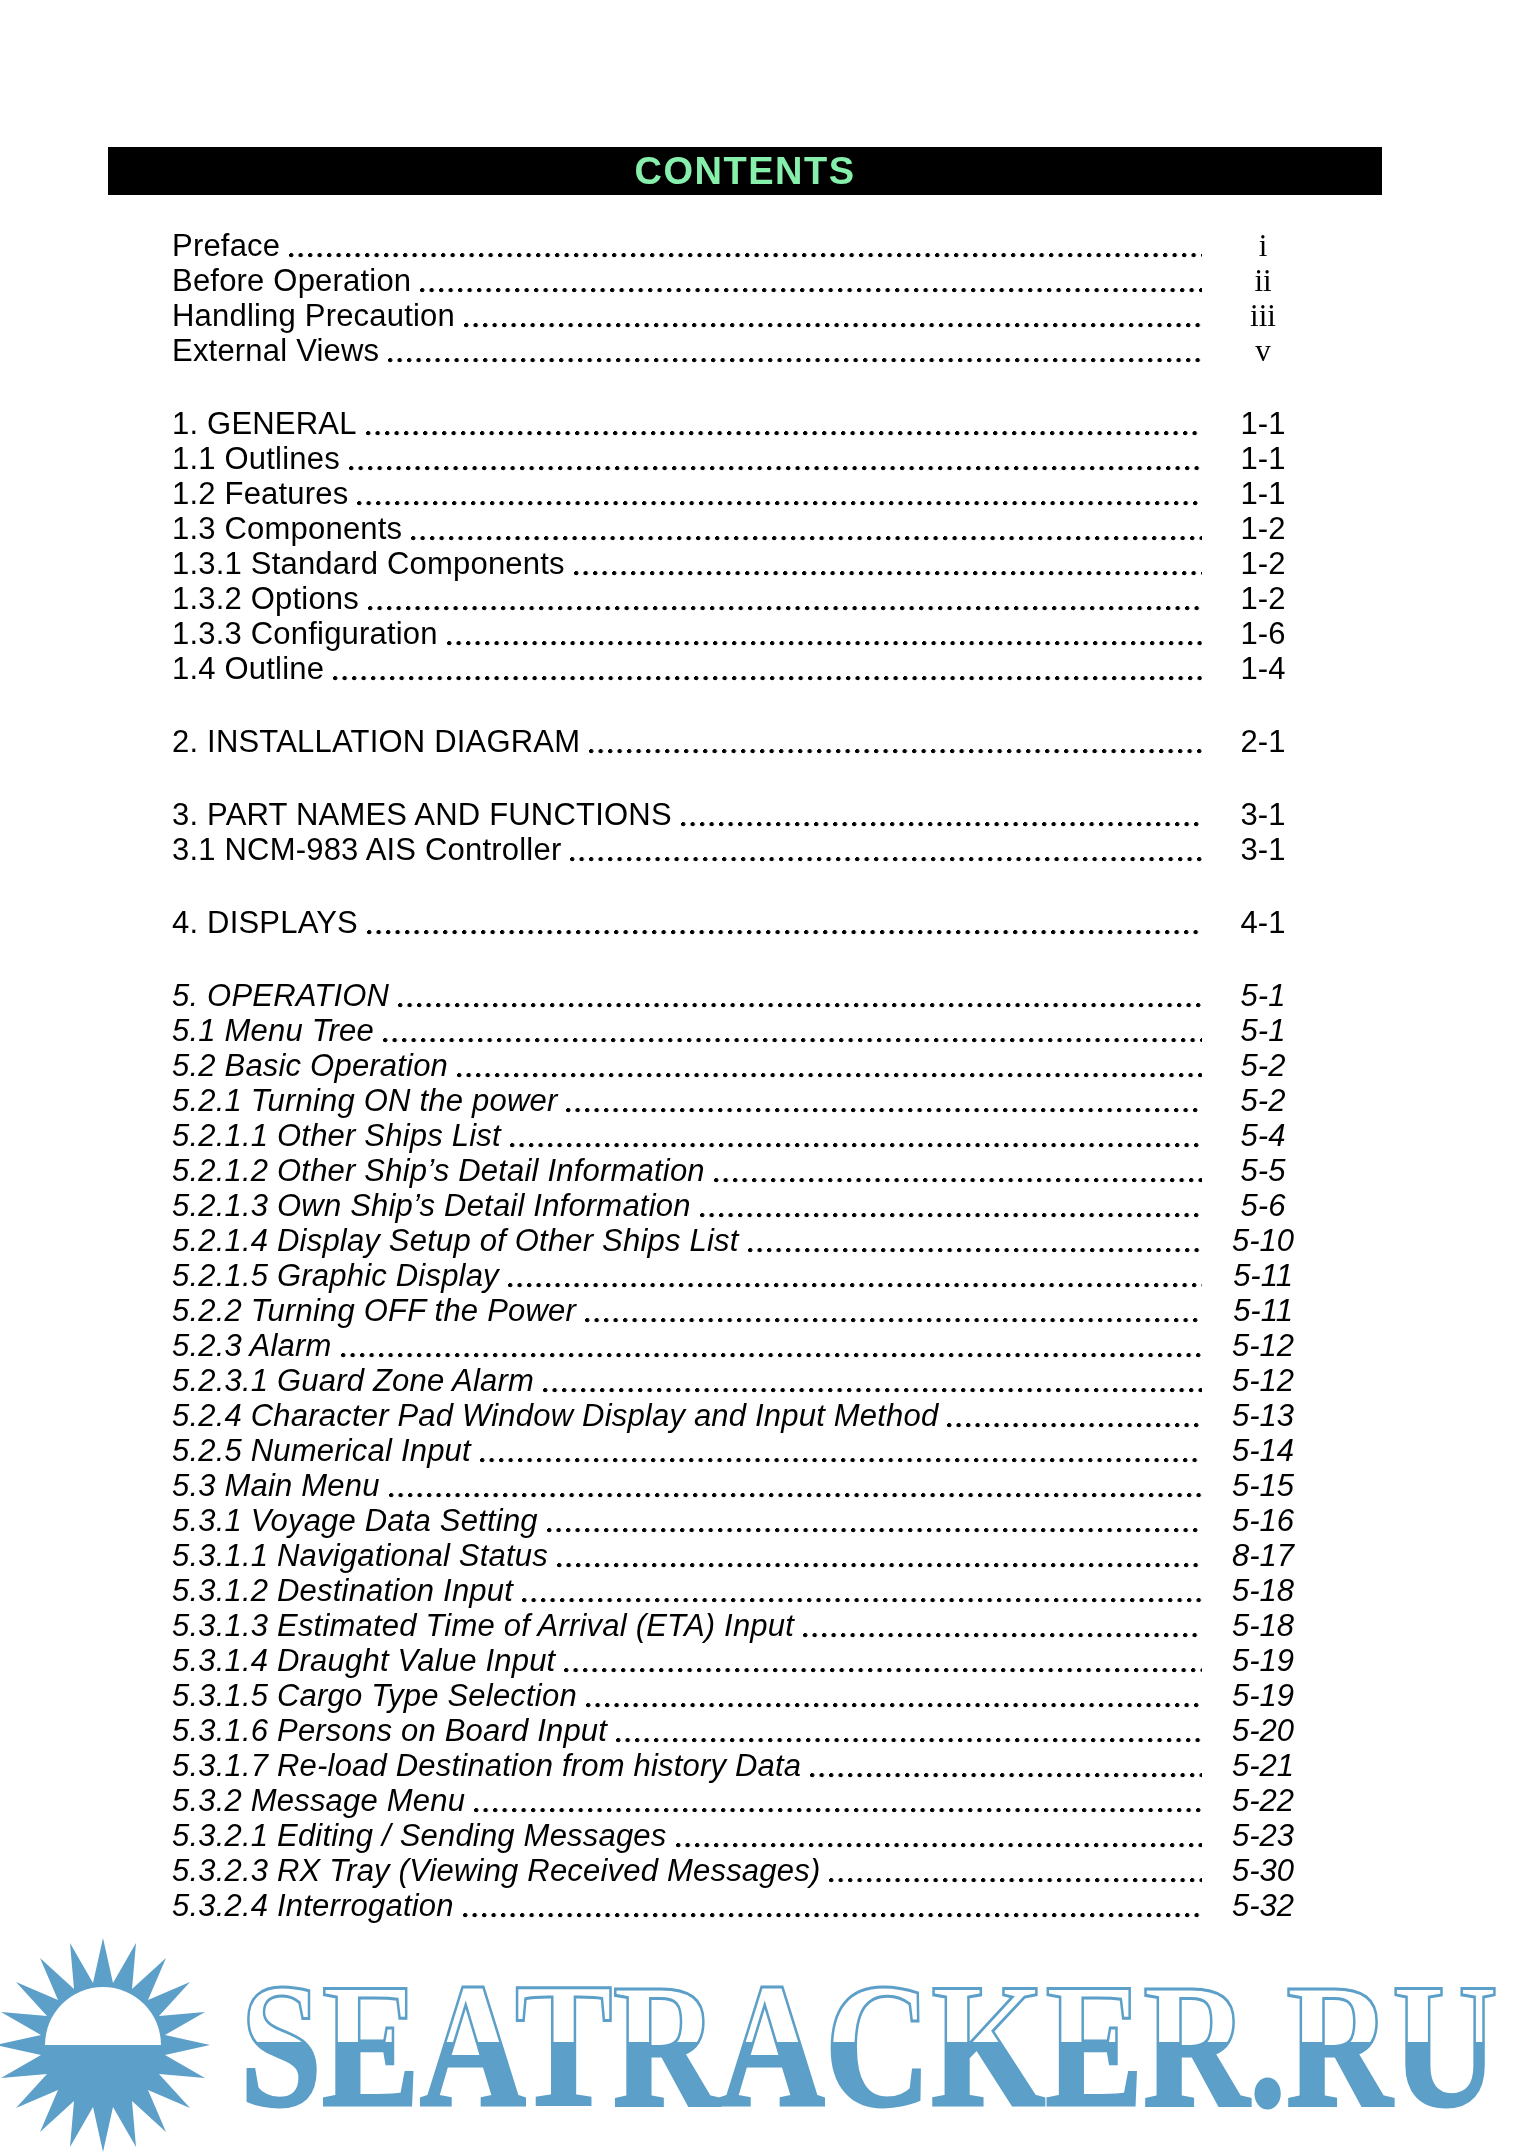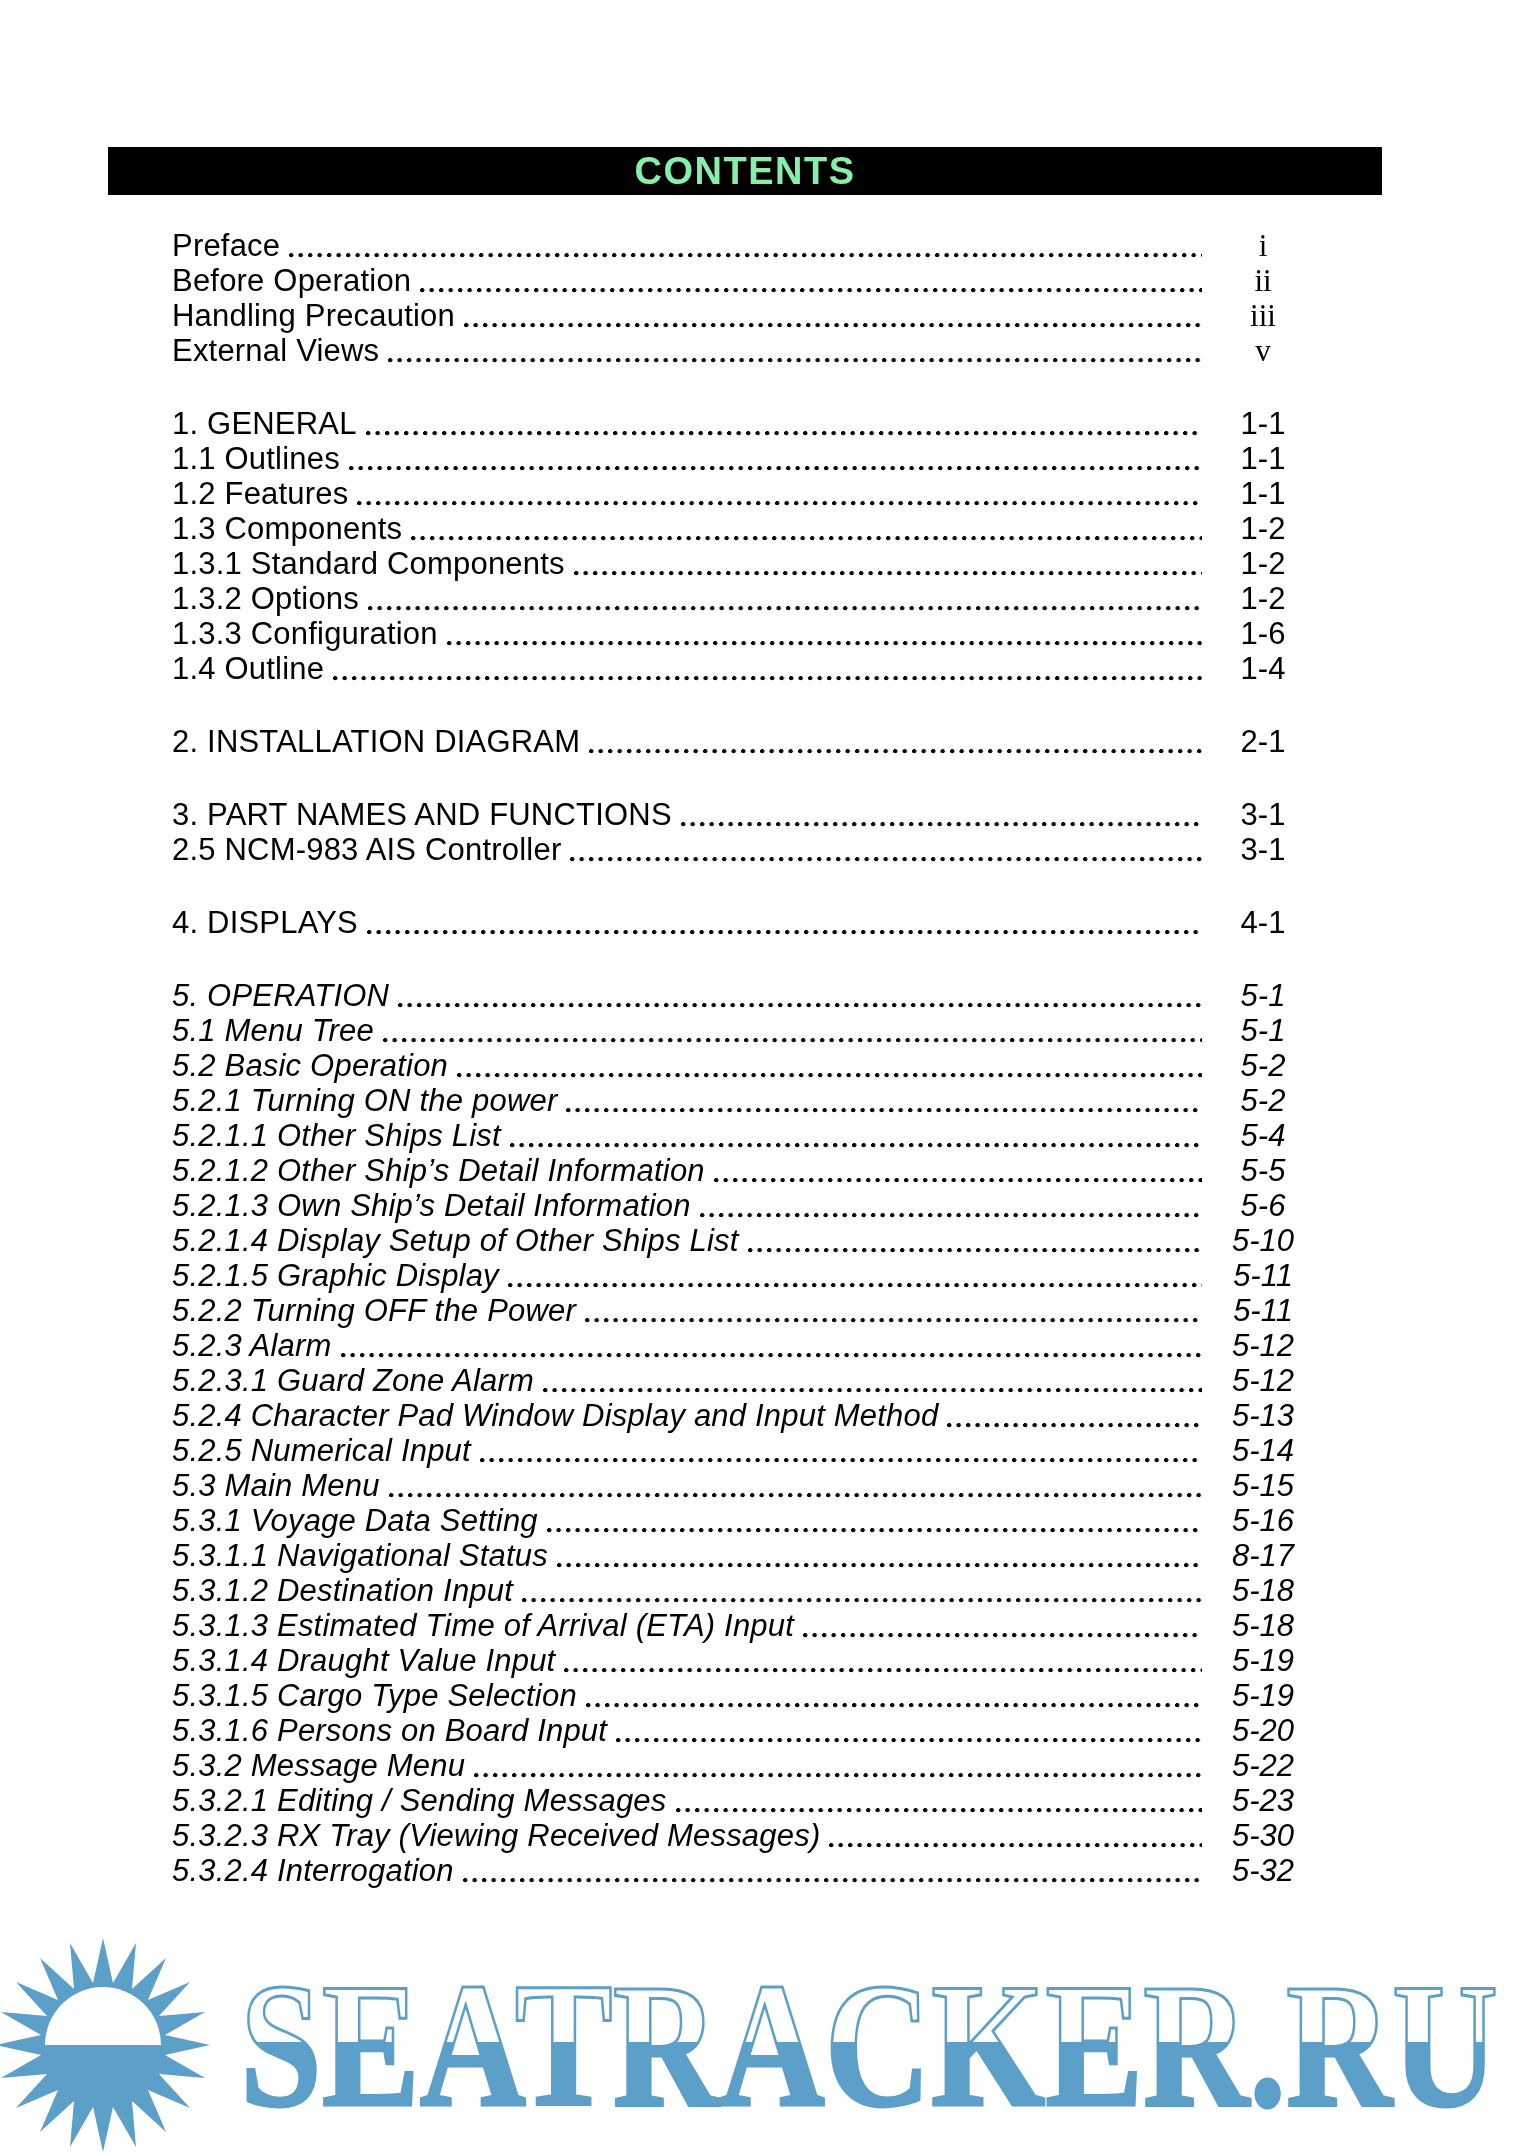--- a/index.html
+++ b/index.html
@@ -140,21 +140,21 @@
     <span class="p">2-1</span>
   </div>
       </div>
       <div class="toc-group">
         <div class="row">
     <span class="t">3. PART NAMES AND FUNCTIONS</span>
     <span class="leader"></span>
     <span class="p">3-1</span>
   </div>
         <div class="row">
-    <span class="t">2.5 NCM-983 AIS Controller</span>
+    <span class="t">3.1 NCM-983 AIS Controller</span>
     <span class="leader"></span>
     <span class="p">3-1</span>
   </div>
       </div>
       <div class="toc-group">
         <div class="row">
     <span class="t">4. DISPLAYS</span>
     <span class="leader"></span>
     <span class="p">4-1</span>
   </div>
@@ -262,20 +262,25 @@
   </div>
         <div class="row">
     <span class="t">5.3.1.5 Cargo Type Selection</span>
     <span class="leader"></span>
     <span class="p">5-19</span>
   </div>
         <div class="row">
     <span class="t">5.3.1.6 Persons on Board Input</span>
     <span class="leader"></span>
     <span class="p">5-20</span>
+  </div>
+        <div class="row">
+    <span class="t">5.3.1.7 Re-load Destination from history Data</span>
+    <span class="leader"></span>
+    <span class="p">5-21</span>
   </div>
         <div class="row">
     <span class="t">5.3.2 Message Menu</span>
     <span class="leader"></span>
     <span class="p">5-22</span>
   </div>
         <div class="row">
     <span class="t">5.3.2.1 Editing / Sending Messages</span>
     <span class="leader"></span>
     <span class="p">5-23</span>

